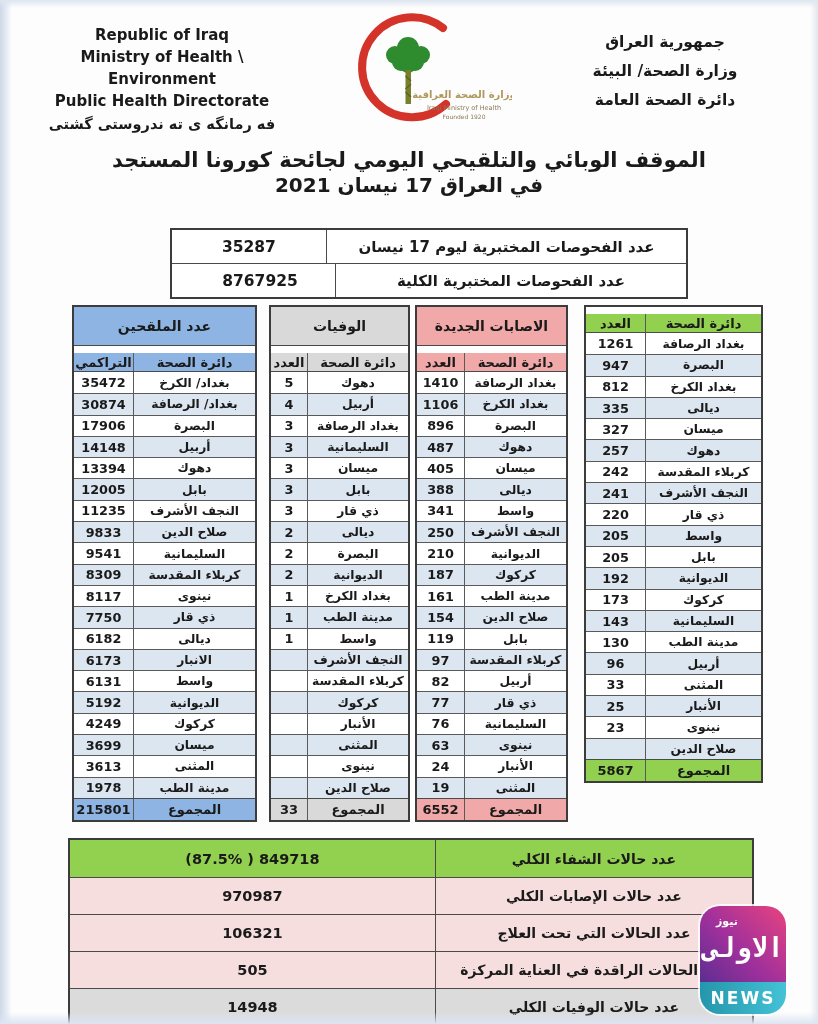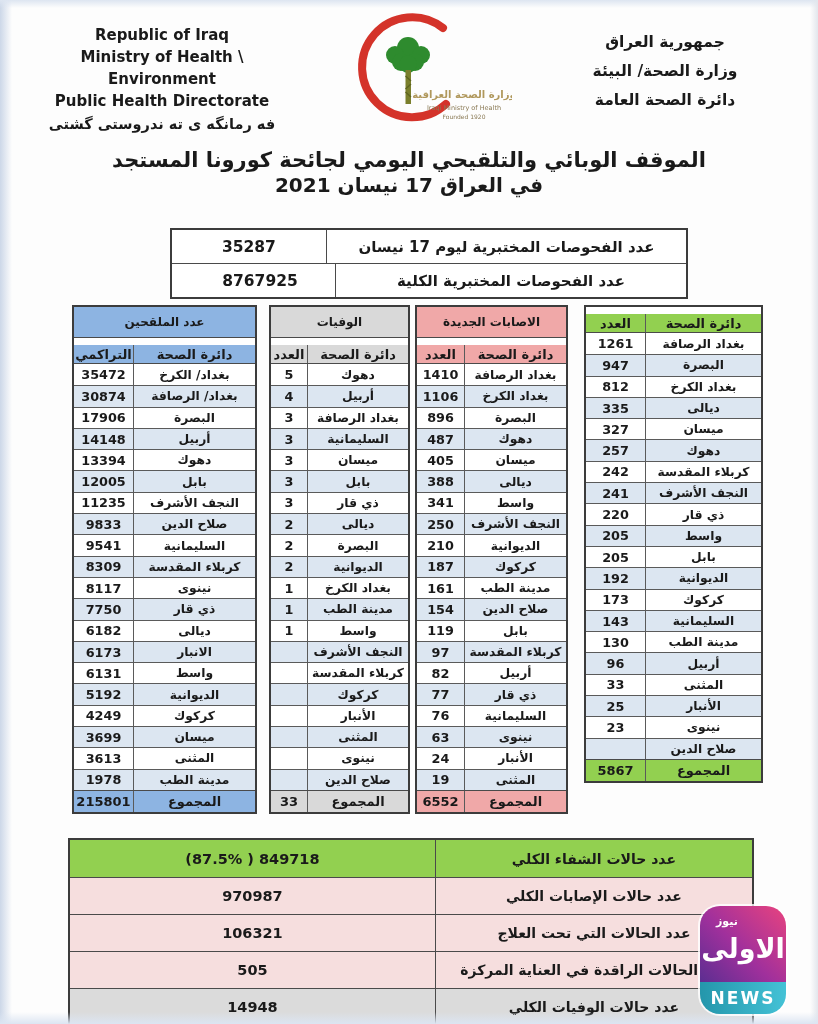--- a/index.html
+++ b/index.html
@@ -35,21 +35,21 @@
   
   .tests{position:absolute;left:170px;top:228px;width:514px;border:2px solid #3c3c3c;background:#fff;}
   .tests .trow{display:flex;height:33px;}
   .tests .trow + .trow{border-top:1.5px solid #4a4a4a;padding-left:13px;}
   .tests .val{width:30%;display:flex;align-items:center;justify-content:center;font-weight:bold;font-size:15.5px;border-right:1.5px solid #4a4a4a;}
   .tests .lbl{width:70%;display:flex;align-items:center;justify-content:center;font-weight:bold;font-size:15px;direction:rtl;}
 
   
   .tables-region{position:absolute;left:72px;top:305px;display:flex;align-items:flex-start;}
   .rtable{border:2px solid #3c3c3c;background:#fff;flex:none;}
-  .rtable .t-title{height:31px;background:var(--head);display:flex;align-items:center;justify-content:center;font-weight:bold;font-size:12px;direction:rtl;border-bottom:1px solid #4a4a4a;box-sizing:border-box;}
+  .rtable .t-title{height:39px;background:var(--head);display:flex;align-items:center;justify-content:center;font-weight:bold;font-size:14px;direction:rtl;border-bottom:1px solid #4a4a4a;box-sizing:border-box;}
   .rtable .t-head{height:26px;display:flex;border-bottom:1px solid #4a4a4a;box-sizing:border-box;}
   .rtable .t-head .cell{background:var(--head);font-size:13px;margin-top:7px;}
   .rtable .trow{display:flex;height:21.3px;box-sizing:border-box;}
   .rtable .trow + .trow{border-top:1px solid #5a5a5a;}
   .rtable .trow.alt .cell{background:#dce6f1;}
   .rtable .cell{display:flex;align-items:center;justify-content:center;font-weight:bold;overflow:hidden;white-space:nowrap;}
   .rtable .vnum{width:var(--numw);border-right:1px solid #5a5a5a;font-size:12.8px;box-sizing:border-box;}
   .rtable .vname{flex:1;direction:rtl;font-size:12.3px;}
   .rtable .t-total{height:22px;display:flex;border-top:1px solid #4a4a4a;box-sizing:border-box;}
   .rtable .t-total .cell{background:var(--head);font-size:13px;}
@@ -64,21 +64,21 @@
   .summary .srow + .srow{border-top:1.5px solid #4a4a4a;}
   .summary .sval{flex:1;display:flex;align-items:center;justify-content:center;font-weight:bold;font-size:14.5px;direction:ltr;}
   .summary .slbl{width:46.5%;display:flex;align-items:center;justify-content:center;font-weight:bold;font-size:14px;direction:rtl;border-left:1.5px solid #4a4a4a;box-sizing:border-box;}
   .summary .srow.green .sval,.summary .srow.green .slbl{background:#92d050;}
   .summary .srow.pink .sval,.summary .srow.pink .slbl{background:#f6dede;}
   .summary .srow.gray .sval,.summary .srow.gray .slbl{background:#dbdbdb;}
 
   
   .news-badge{position:absolute;left:700px;top:906px;width:86px;height:108px;border-radius:20px;overflow:hidden;z-index:9;box-shadow:0 0 0 2px rgba(255,255,255,.8);}
   .news-top{height:76px;background:linear-gradient(45deg,#5c2e91 0%,#a0309c 45%,#e8437f 100%);position:relative;display:flex;align-items:center;justify-content:center;}
-  .news-ar-big{color:#fff;font-weight:bold;font-size:27px;direction:rtl;margin-top:8px;}
+  .news-ar-big{color:#fff;font-weight:bold;font-size:27px;direction:rtl;margin-top:8px;font-family:Liberation Mono, monospace;}
   .news-ar-small{position:absolute;top:9px;left:16px;color:#fff;font-weight:bold;font-size:11px;direction:rtl;}
   .news-band{height:32px;background:linear-gradient(90deg,#2496ab,#44c2d6);display:flex;align-items:center;justify-content:center;color:#fff;font-weight:bold;font-size:17px;letter-spacing:2px;}
 </style>
 </head>
 <body>
 
 <div class="page">
 
   <div class="hdr-en">
     <div>Republic of Iraq</div>

